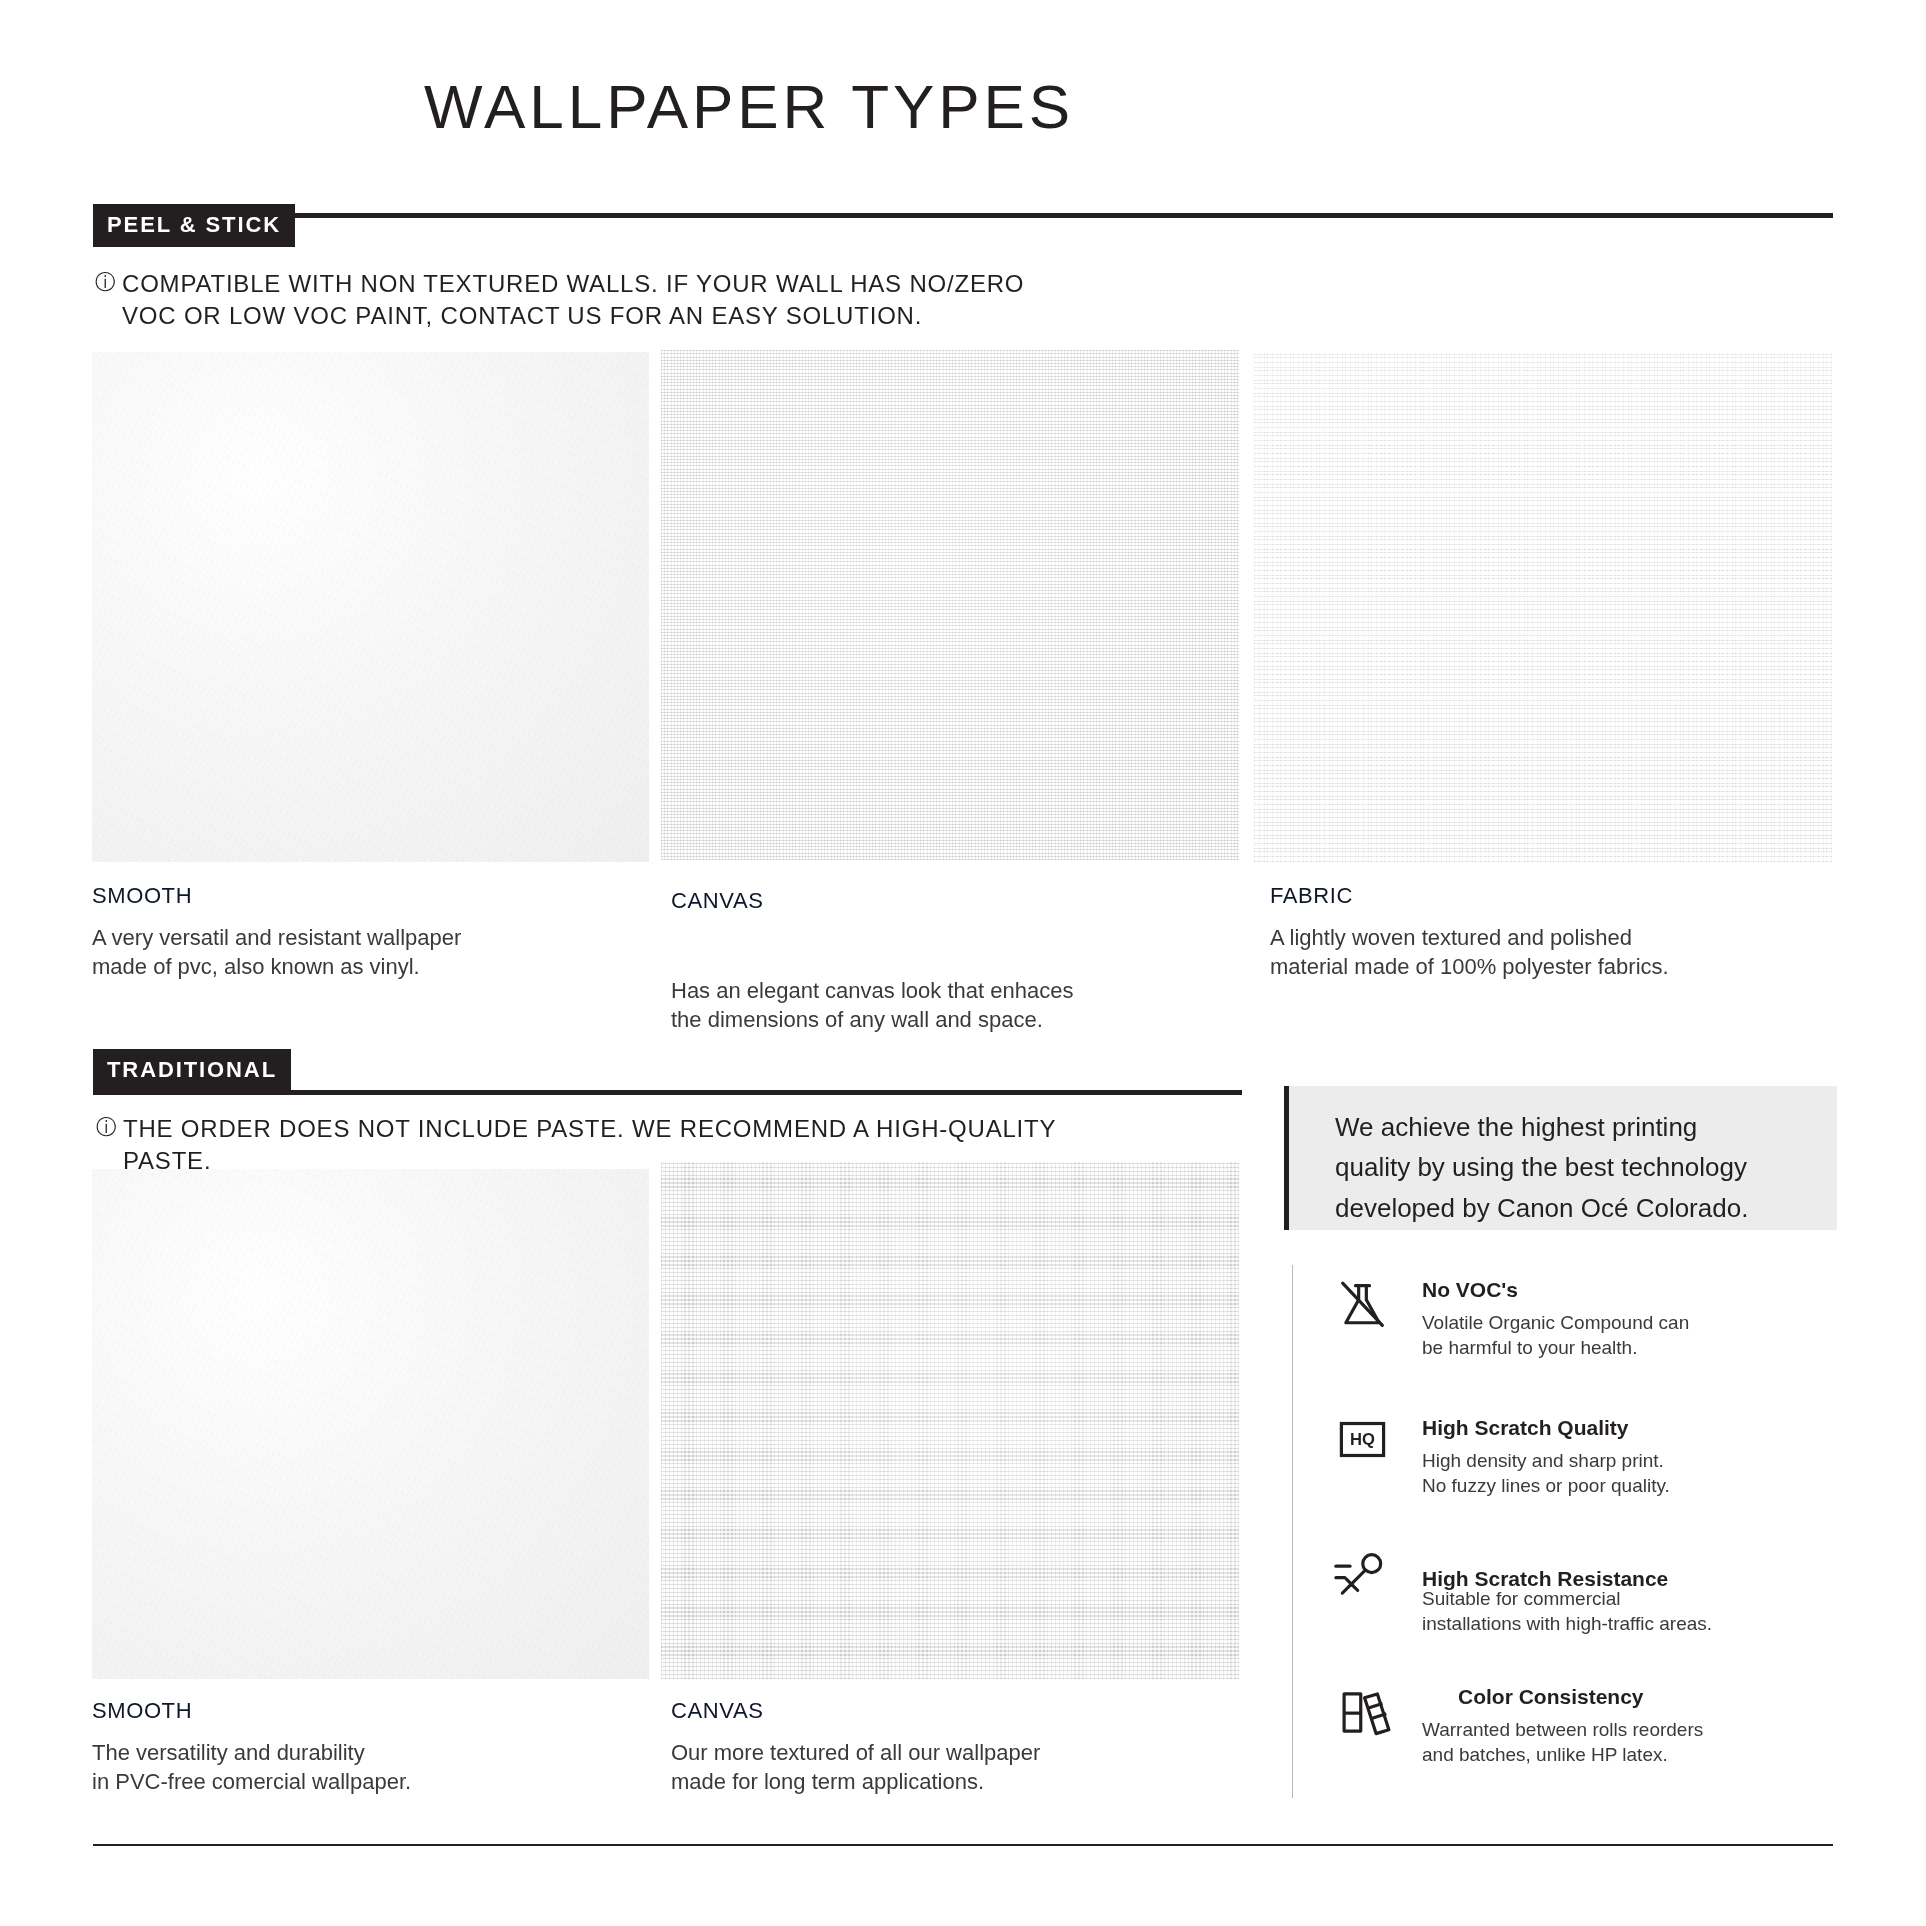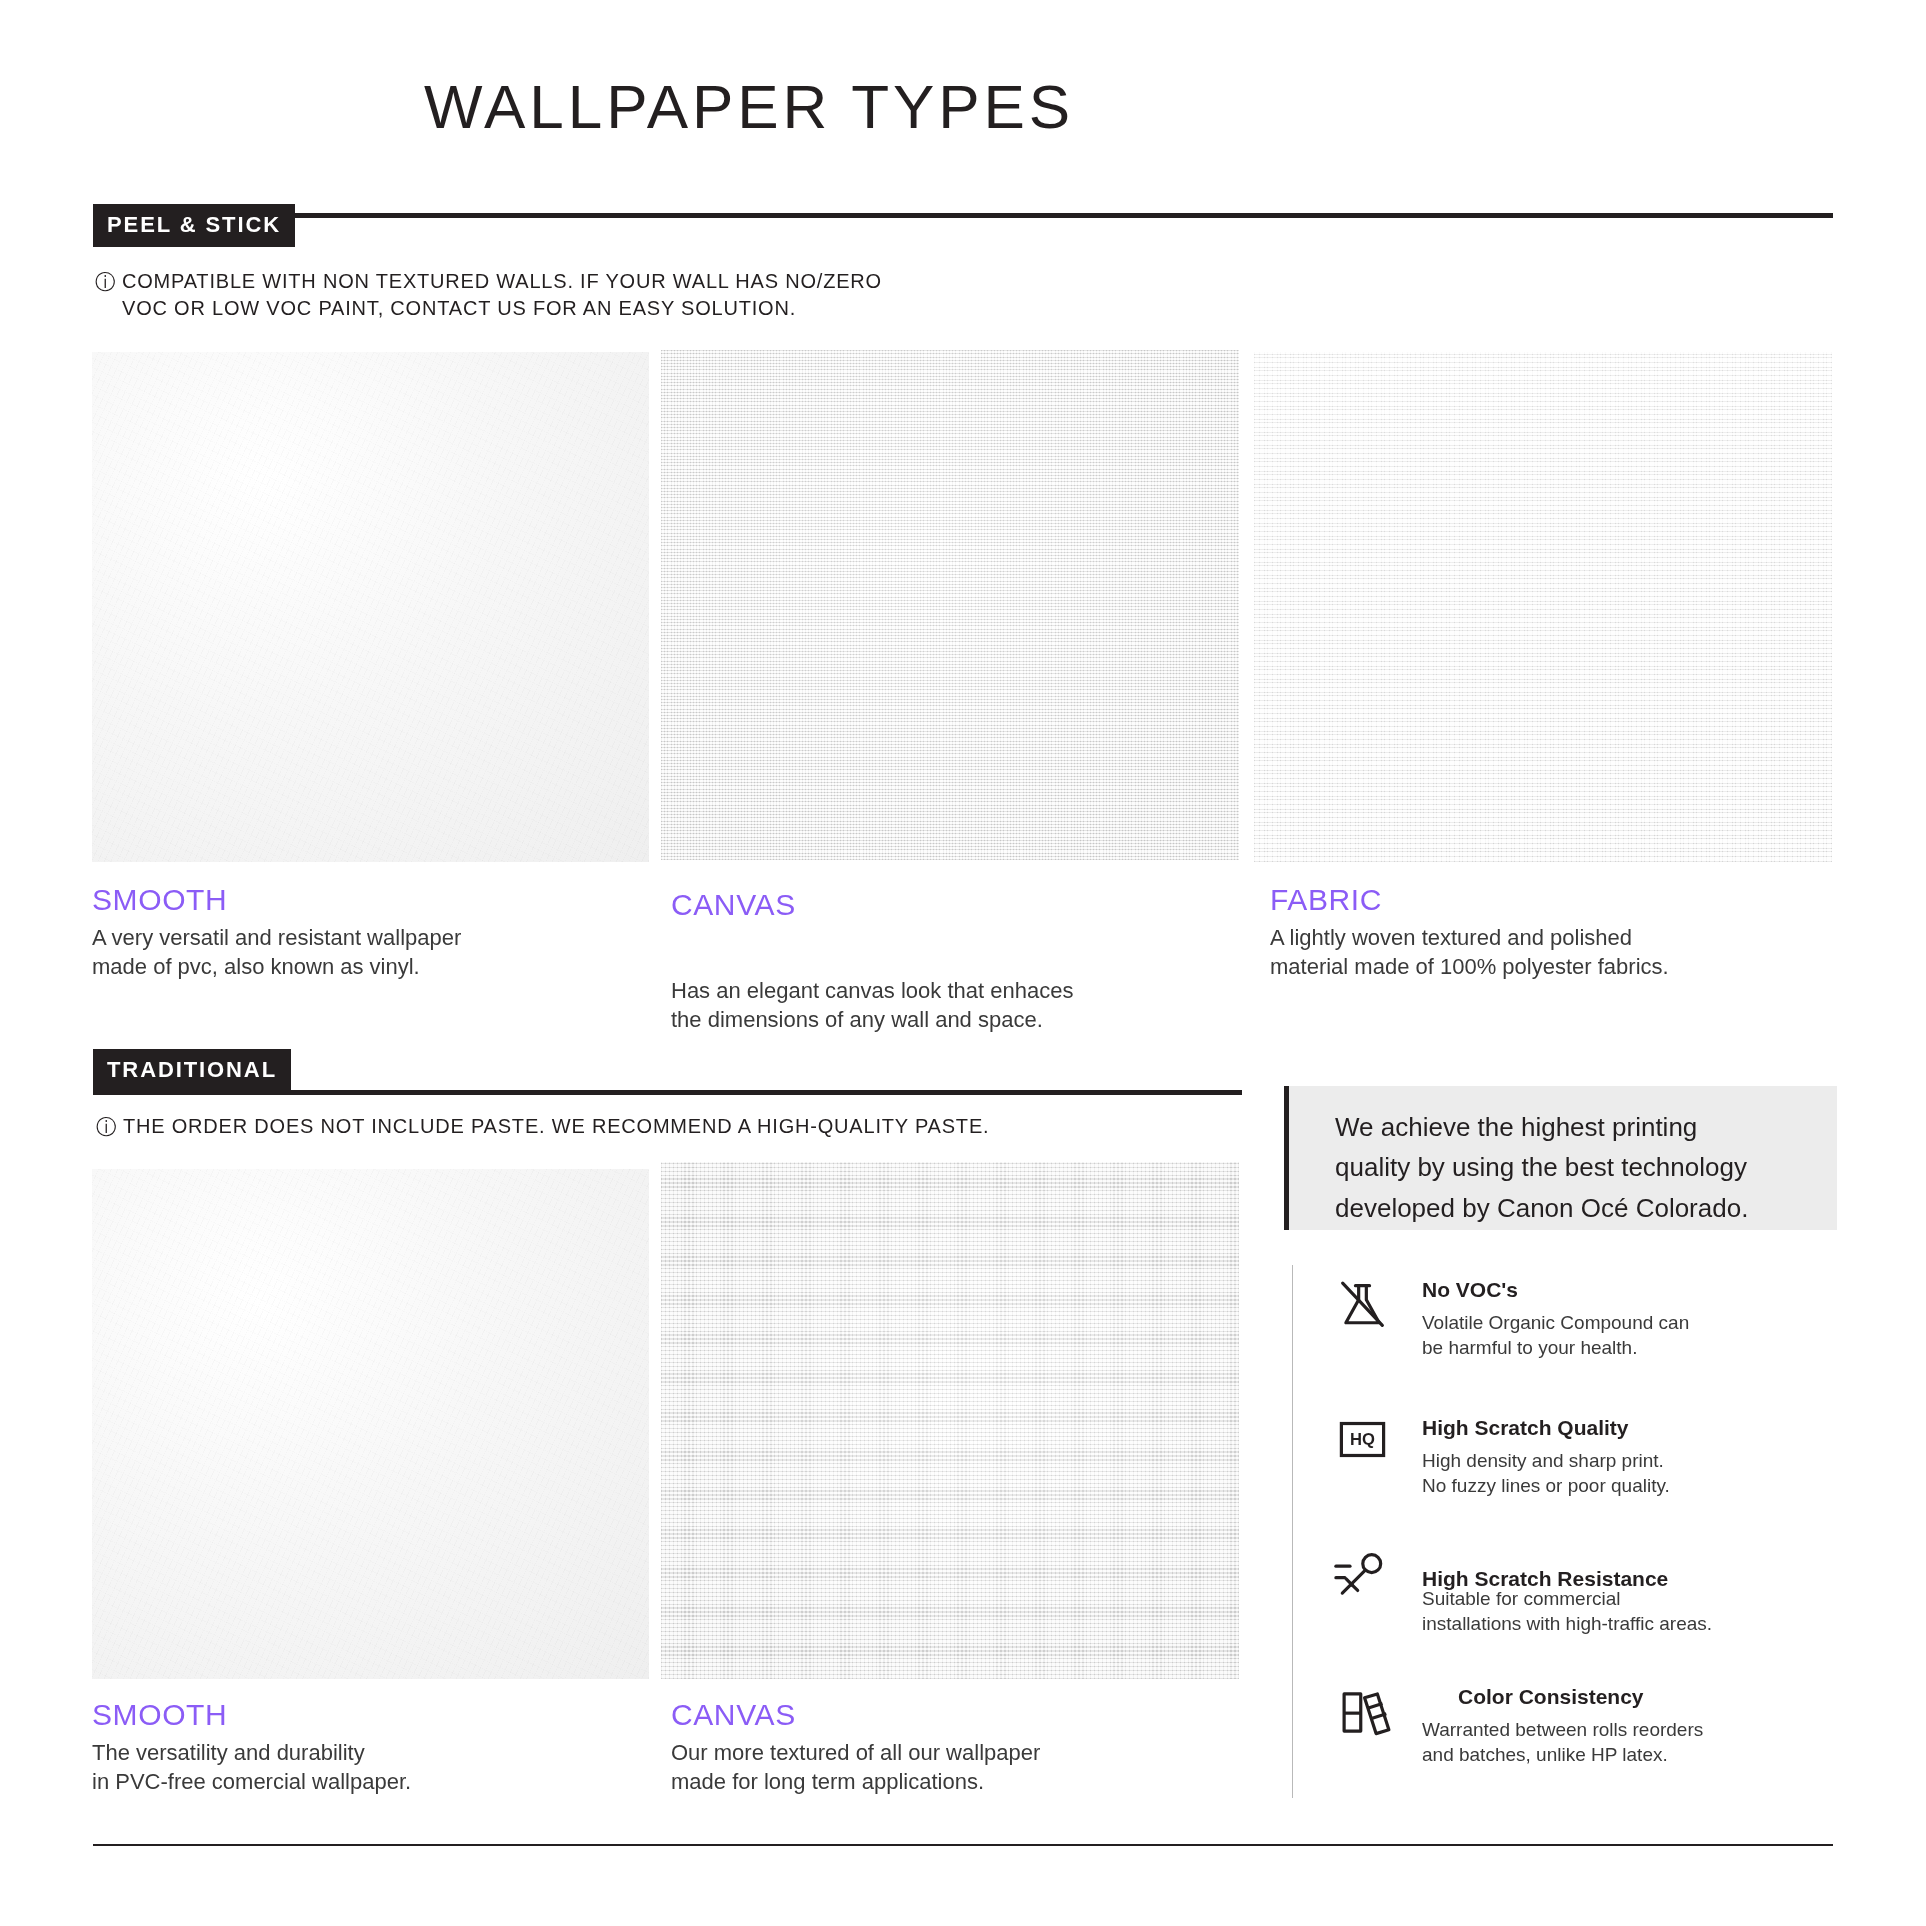--- a/index.html
+++ b/index.html
@@ -47,21 +47,21 @@
     font-size: 22px;
     letter-spacing: 1.9px;
     font-weight: 600;
     padding: 7.7px 14px 9px 14px;
     white-space: nowrap;
   }
 
   
   .note {
     position: absolute;
-    font-size: 20px;
+    font-size: 24px;
     letter-spacing: 0.8px;
     line-height: 1.34;
     color: #231f20;
     white-space: pre-line;
   }
   .note-icon {
     position: absolute;
     font-size: 20.5px;
     color: #231f20;
   }
@@ -116,23 +116,23 @@
     inset: 0;
     background-image:
       repeating-linear-gradient(0deg, rgba(0,0,0,0.06) 0px, rgba(0,0,0,0.06) 0.6px, rgba(255,255,255,0.75) 0.6px, rgba(255,255,255,0.75) 2.6px),
       repeating-linear-gradient(90deg, rgba(0,0,0,0.06) 0px, rgba(0,0,0,0.06) 0.6px, rgba(255,255,255,0.75) 0.6px, rgba(255,255,255,0.75) 2.6px),
       linear-gradient(180deg, #fbfbfb 0%, #f0f0f0 100%);
   }
 
   
   .sw-title {
     position: absolute;
-    font-size: 30px;
+    font-size: 22px;
     letter-spacing: 0.6px;
-    color: #8b5cf6;
+    color: #0f172a;
     white-space: nowrap;
   }
   .sw-desc {
     position: absolute;
     font-size: 22px;
     line-height: 1.34;
     color: #3a3a3a;
     white-space: pre-line;
   }
 

